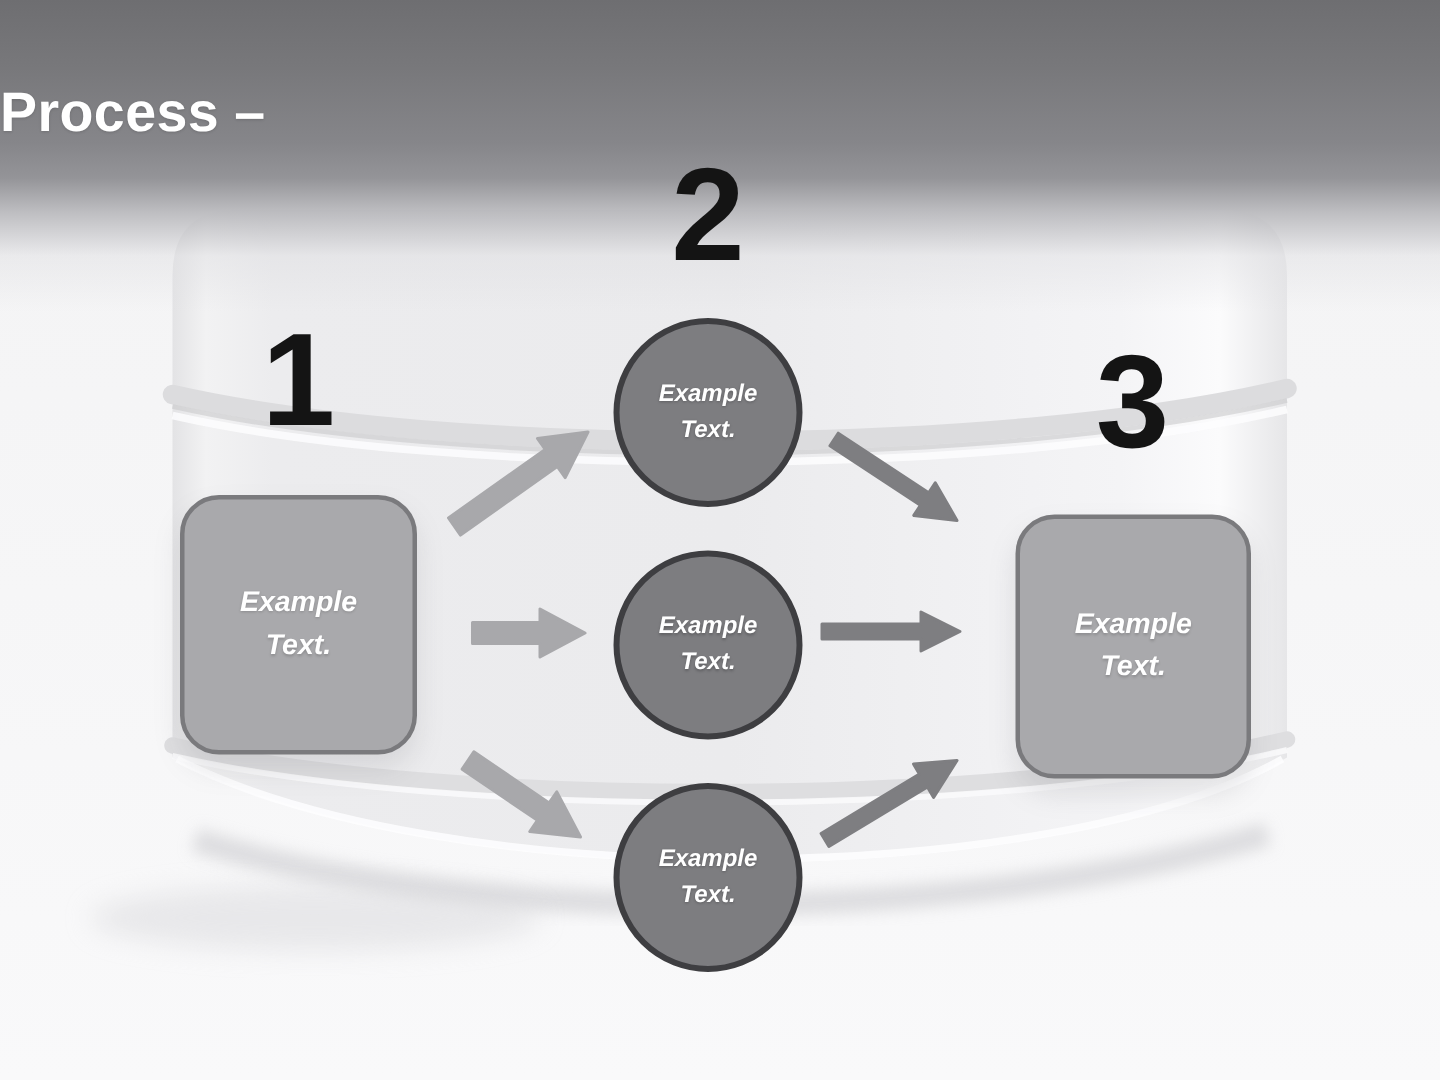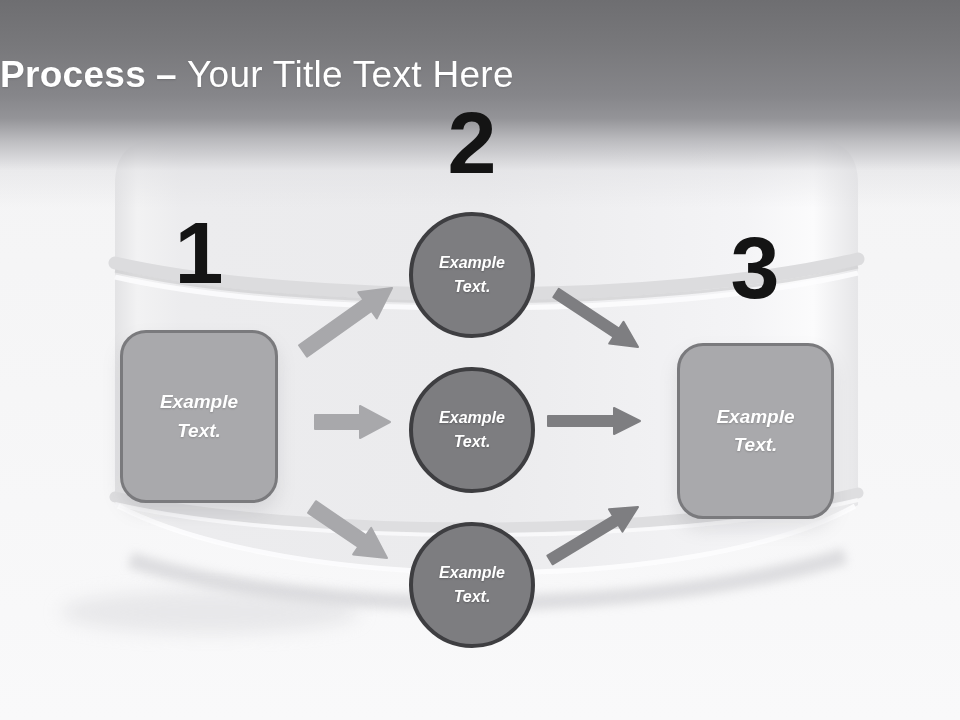--- a/index.html
+++ b/index.html
@@ -95,21 +95,20 @@
     <path d="M115,504 C300,546 665,546 858,500" stroke="#fafafb" stroke-width="4" fill="none" opacity="0.85"></path>
 
     <path d="M118,506 C292,596 698,594 855,506" stroke="#fdfdfe" stroke-width="5" fill="none" opacity="0.9"></path>
   </svg>
 
   <div class="header"></div>
 
   <div class="title">
     <span class="bold">Process</span>
     <span class="sep">–</span>
-    <span class="rest">Your Title Text Here</span>
   </div>
 
   <svg id="arrow-svg" class="layer" viewBox="0 0 960 720" aria-hidden="true">
     <g fill="#a8a8ab" stroke="#a8a8ab" stroke-width="2" stroke-linejoin="round">
       <polygon points="307.0,356.7 371.5,311.0 376.8,318.4 392,288 358.3,292.3 363.5,299.6 299.0,345.3"></polygon>
       <polygon points="315,429 360,429 360,438 390,422 360,406 360,415 315,415"></polygon>
       <polygon points="308.1,512.8 358.3,546.9 353.2,554.4 387,558 371.2,527.9 366.1,535.3 315.9,501.2"></polygon>
     </g>
     <g fill="#7e7e81" stroke="#7e7e81" stroke-width="2" stroke-linejoin="round">
       <polygon points="553.3,297.2 613.6,336.9 609.2,343.6 638,347 623.5,321.8 619.1,328.5 558.8,288.8"></polygon>

